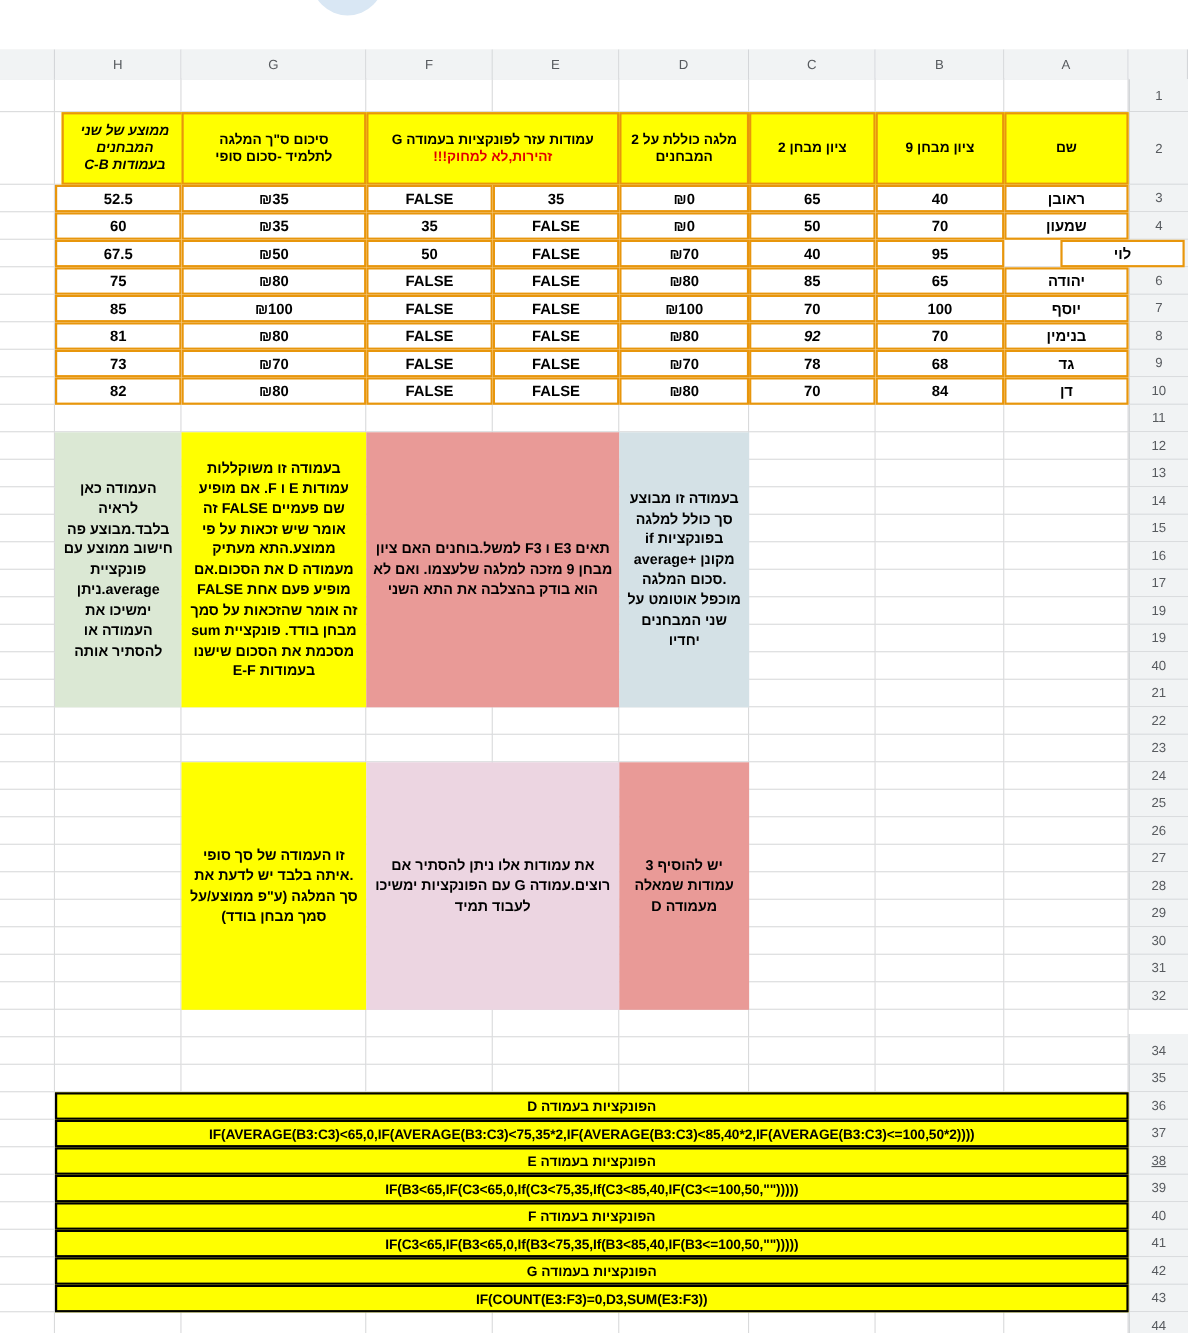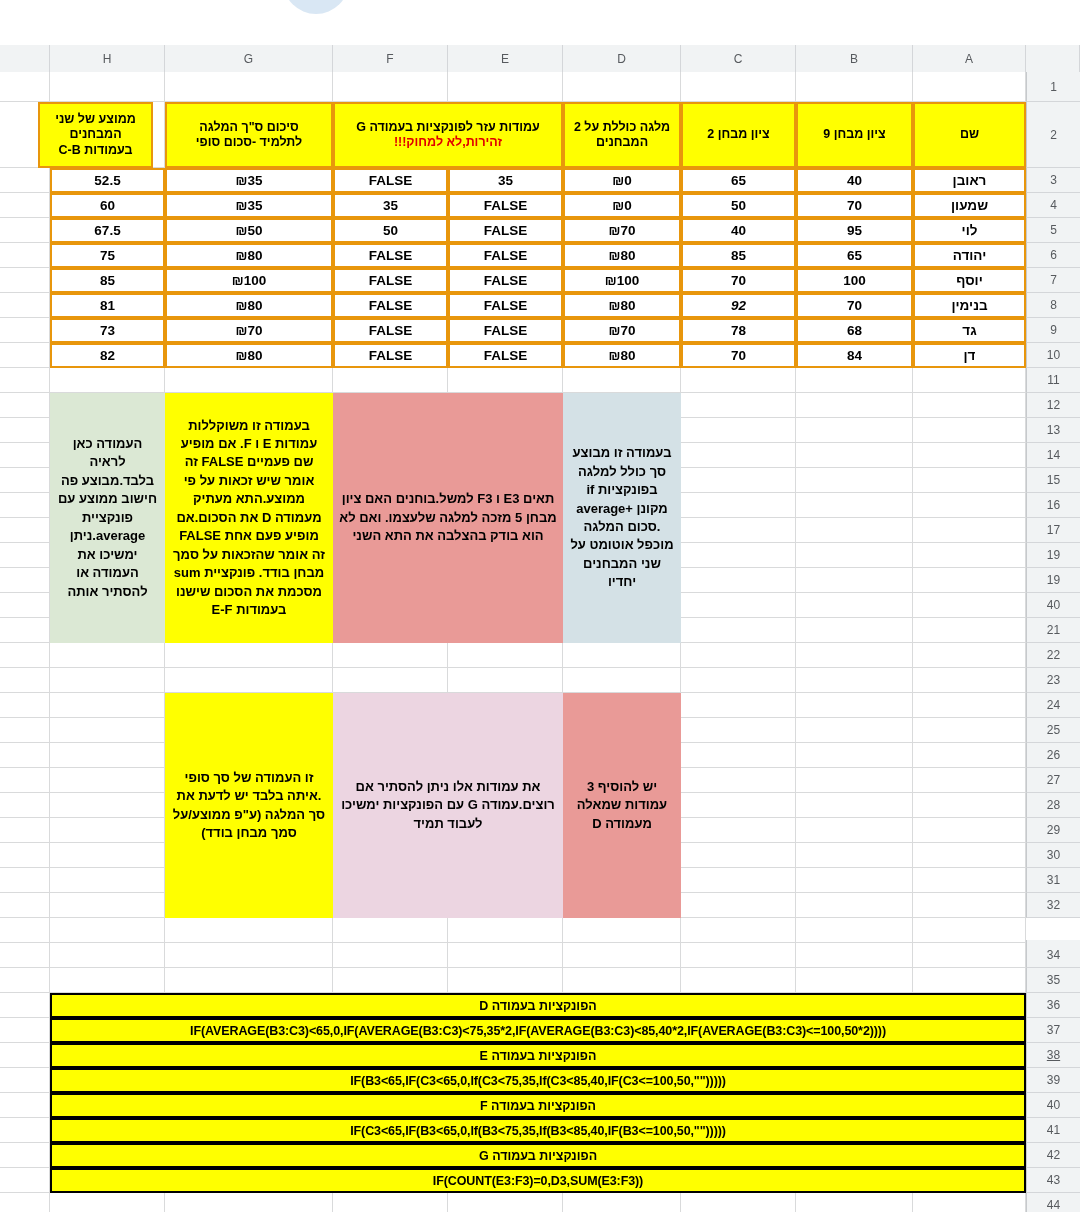--- a/index.html
+++ b/index.html
@@ -594,21 +594,21 @@
       <div class="gridcell" style="left: 333px; width: 115px; top: 1193px; height: 25px;"></div>
       <div class="gridcell" style="left: 448px; width: 115px; top: 1193px; height: 25px;"></div>
       <div class="gridcell" style="left: 563px; width: 118px; top: 1193px; height: 25px;"></div>
       <div class="gridcell" style="left: 681px; width: 115px; top: 1193px; height: 25px;"></div>
       <div class="gridcell" style="left: 796px; width: 117px; top: 1193px; height: 25px;"></div>
       <div class="gridcell" style="left: 913px; width: 113px; top: 1193px; height: 25px;"></div>
       <div class="gridcell" style="left: 0px; width: 50px; top: 1193px; height: 25px;"></div>
     </div>
 
   <div id="table-header">
-      <div class="cell hdr2" style="left: 38px; width: 115px; top: 102px; height: 66px; direction: rtl;">
+      <div class="cell hdr2" style="left: 56px; width: 115px; top: 102px; height: 66px; direction: rtl; font-style: italic;">
         <span>ממוצע של שני</span>
         <span>המבחנים</span>
         <span>בעמודות C-B</span>
       </div>
       <div class="cell hdr2" style="left: 165px; width: 168px; top: 102px; height: 66px; direction: rtl;">
         <span>סיכום ס"ך המלגה</span>
         <span>לתלמיד -סכום סופי</span>
       </div>
       <div class="cell hdr2" style="left: 333px; width: 230px; top: 102px; height: 66px; direction: rtl;">
         <span>עמודות עזר לפונקציות בעמודה G</span>
@@ -645,21 +645,21 @@
       <div class="cell datacell" style="left: 681px; width: 115px; top: 193px; height: 25px;">50</div>
       <div class="cell datacell" style="left: 796px; width: 117px; top: 193px; height: 25px;">70</div>
       <div class="cell datacell name" style="left: 913px; width: 113px; top: 193px; height: 25px; direction: rtl;">שמעון</div>
       <div class="cell datacell" style="left: 50px; width: 115px; top: 218px; height: 25px;">67.5</div>
       <div class="cell datacell" style="left: 165px; width: 168px; top: 218px; height: 25px; direction: rtl;">₪50</div>
       <div class="cell datacell" style="left: 333px; width: 115px; top: 218px; height: 25px;">50</div>
       <div class="cell datacell" style="left: 448px; width: 115px; top: 218px; height: 25px;">FALSE</div>
       <div class="cell datacell" style="left: 563px; width: 118px; top: 218px; height: 25px; direction: rtl;">₪70</div>
       <div class="cell datacell" style="left: 681px; width: 115px; top: 218px; height: 25px;">40</div>
       <div class="cell datacell" style="left: 796px; width: 117px; top: 218px; height: 25px;">95</div>
-      <div class="cell datacell name" style="left: 913px; width: 113px; top: 218px; height: 25px; direction: rtl;">לוי</div>
+      <div class="cell datacell name" style="left: 964px; width: 113px; top: 218px; height: 25px; direction: rtl;">לוי</div>
       <div class="cell datacell" style="left: 50px; width: 115px; top: 243px; height: 25px;">75</div>
       <div class="cell datacell" style="left: 165px; width: 168px; top: 243px; height: 25px; direction: rtl;">₪80</div>
       <div class="cell datacell" style="left: 333px; width: 115px; top: 243px; height: 25px;">FALSE</div>
       <div class="cell datacell" style="left: 448px; width: 115px; top: 243px; height: 25px;">FALSE</div>
       <div class="cell datacell" style="left: 563px; width: 118px; top: 243px; height: 25px; direction: rtl;">₪80</div>
       <div class="cell datacell" style="left: 681px; width: 115px; top: 243px; height: 25px;">85</div>
       <div class="cell datacell" style="left: 796px; width: 117px; top: 243px; height: 25px;">65</div>
       <div class="cell datacell name" style="left: 913px; width: 113px; top: 243px; height: 25px; direction: rtl;">יהודה</div>
       <div class="cell datacell" style="left: 50px; width: 115px; top: 268px; height: 25px;">85</div>
       <div class="cell datacell" style="left: 165px; width: 168px; top: 268px; height: 25px; direction: rtl;">₪100</div>
@@ -690,21 +690,21 @@
       <div class="cell datacell" style="left: 333px; width: 115px; top: 343px; height: 25px;">FALSE</div>
       <div class="cell datacell" style="left: 448px; width: 115px; top: 343px; height: 25px;">FALSE</div>
       <div class="cell datacell" style="left: 563px; width: 118px; top: 343px; height: 25px; direction: rtl;">₪80</div>
       <div class="cell datacell" style="left: 681px; width: 115px; top: 343px; height: 25px;">70</div>
       <div class="cell datacell" style="left: 796px; width: 117px; top: 343px; height: 25px;">84</div>
       <div class="cell datacell name" style="left: 913px; width: 113px; top: 343px; height: 25px; direction: rtl;">דן</div>
     </div>
   <div id="notes">
       <div class="note note-green" style="left: 50px; width: 115px; top: 393px; height: 250px;">העמודה כאן לראיה בלבד.מבוצע פה חישוב ממוצע עם פונקציית average.ניתן ימשיכו את העמודה או להסתיר אותה</div>
       <div class="note note-yellow" style="left: 165px; width: 168px; top: 393px; height: 250px;">בעמודה זו משוקללות עמודות E ו F. אם מופיע שם פעמיים FALSE זה אומר שיש זכאות על פי ממוצע.התא מעתיק מעמודה D את הסכום.אם מופיע פעם אחת FALSE זה אומר שהזכאות על סמך מבחן בודד. פונקציית sum מסכמת את הסכום שישנו בעמודות E-F</div>
-      <div class="note note-salmon" style="left: 333px; width: 230px; top: 393px; height: 250px;">תאים E3 ו F3 למשל.בוחנים האם ציון מבחן 5 מזכה למלגה שלעצמו. ואם לא הוא בודק בהצלבה את התא השני</div>
+      <div class="note note-salmon" style="left: 333px; width: 230px; top: 393px; height: 250px;">תאים E3 ו F3 למשל.בוחנים האם ציון מבחן 9 מזכה למלגה שלעצמו. ואם לא הוא בודק בהצלבה את התא השני</div>
       <div class="note note-blue" style="left: 563px; width: 118px; top: 393px; height: 250px;">בעמודה זו מבוצע סך כולל למלגה בפונקציות if מקונן +average .סכום המלגה מוכפל אוטומט על שני המבחנים יחדיו</div>
       <div class="note note-yellow" style="left: 165px; width: 168px; top: 693px; height: 225px;">זו העמודה של סך סופי .איתה בלבד יש לדעת את סך המלגה (ע"פ ממוצע/על סמך מבחן בודד)</div>
       <div class="note note-pinklt" style="left: 333px; width: 230px; top: 693px; height: 225px;">את עמודות אלו ניתן להסתיר אם רוצים.עמודה G עם הפונקציות ימשיכו לעבוד תמיד</div>
       <div class="note note-salmon" style="left: 563px; width: 118px; top: 693px; height: 225px;">יש להוסיף 3 עמודות שמאלה מעמודה D</div>
     </div>
   <div id="formulas">
       <div class="frow titlerow" style="top: 993px; height: 25px;">הפונקציות בעמודה D</div>
       <div class="frow formularow" style="top: 1018px; height: 25px;">IF(AVERAGE(B3:C3)&lt;65,0,IF(AVERAGE(B3:C3)&lt;75,35*2,IF(AVERAGE(B3:C3)&lt;85,40*2,IF(AVERAGE(B3:C3)&lt;=100,50*2))))</div>
       <div class="frow titlerow" style="top: 1043px; height: 25px;">הפונקציות בעמודה E</div>
       <div class="frow formularow" style="top: 1068px; height: 25px;">IF(B3&lt;65,IF(C3&lt;65,0,If(C3&lt;75,35,If(C3&lt;85,40,IF(C3&lt;=100,50,"")))))</div>

